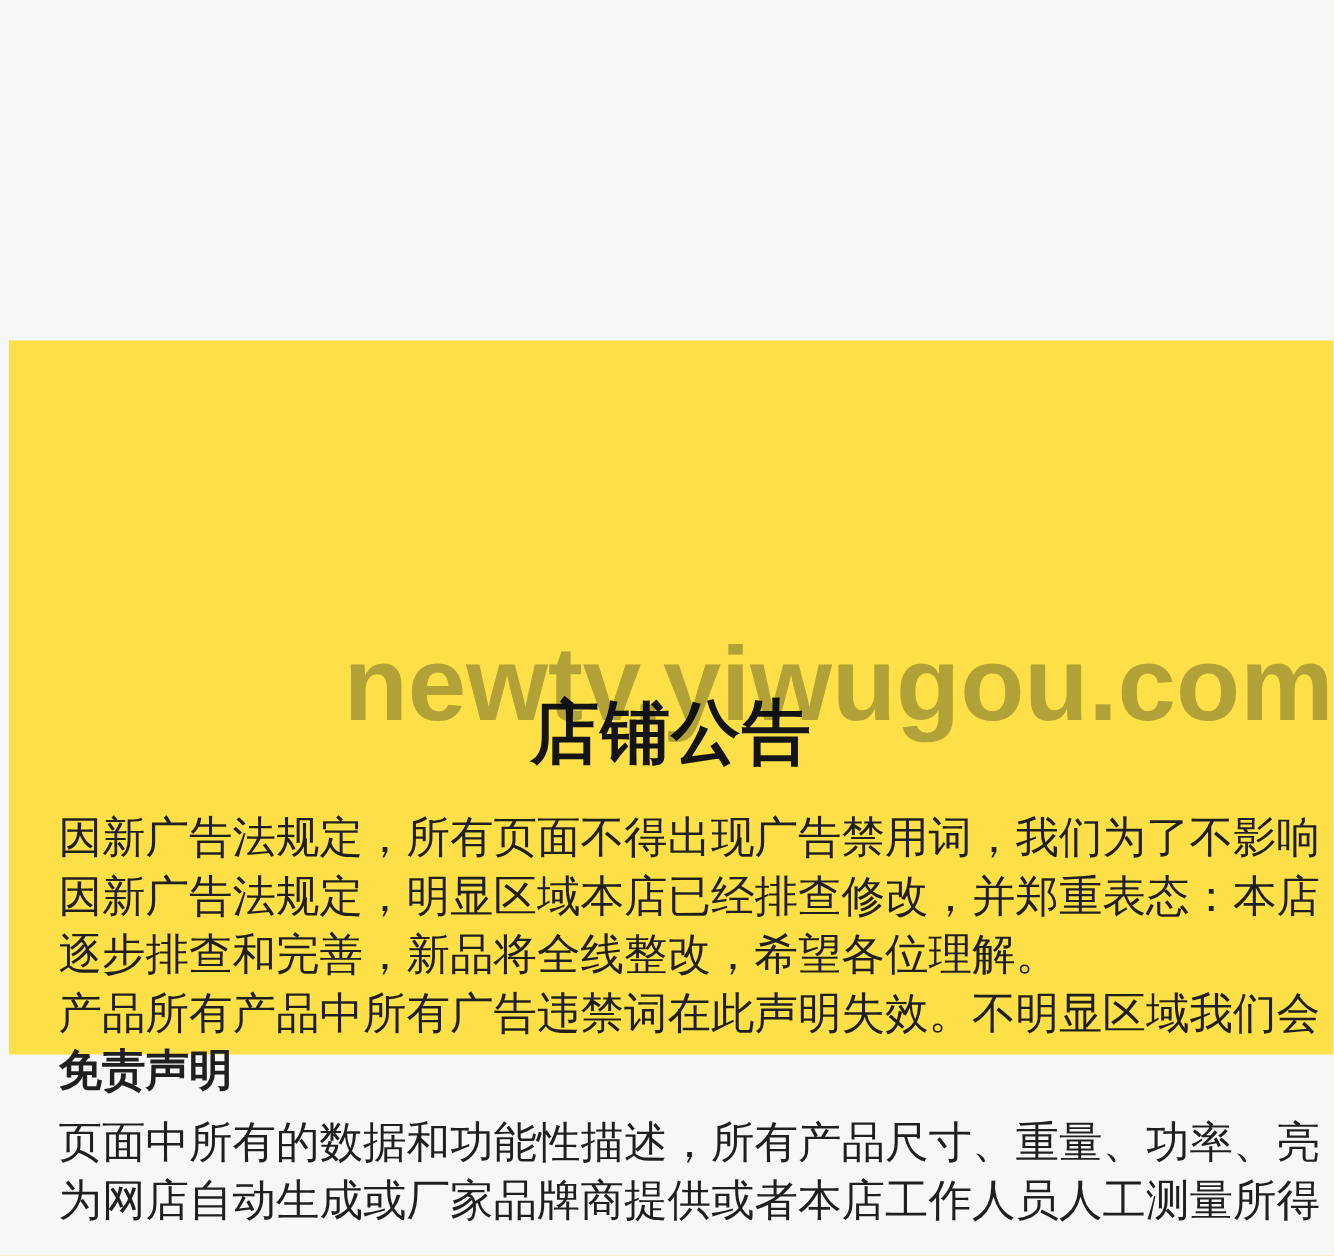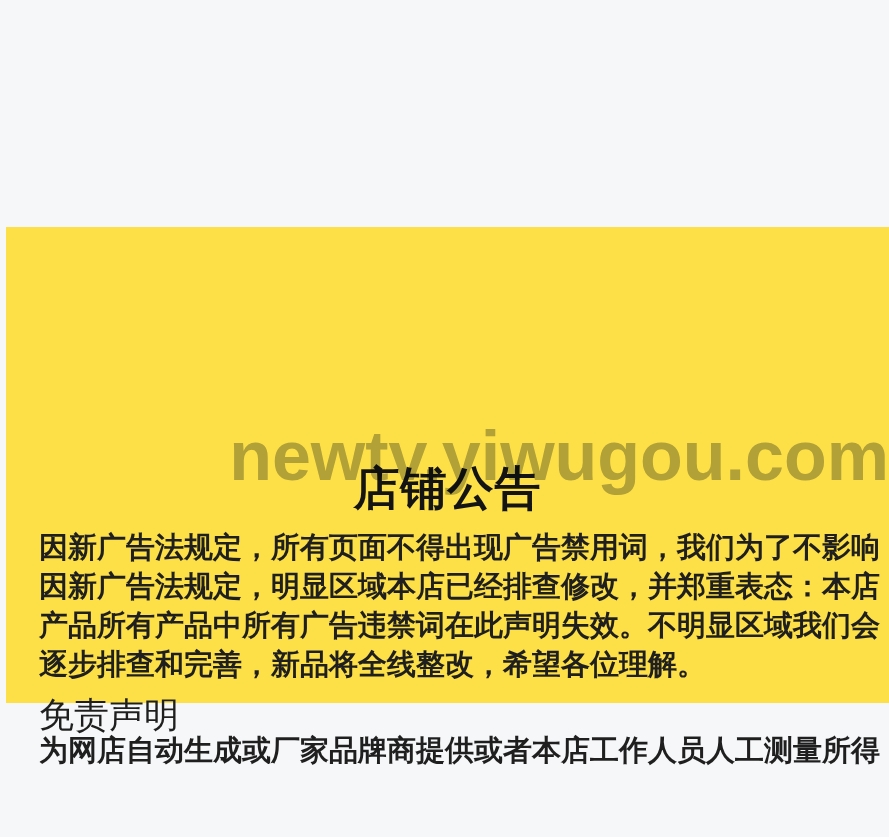--- a/index.html
+++ b/index.html
@@ -32,34 +32,35 @@
     font-weight: 700;
     color: #141414;
     letter-spacing: 1px;
     margin: 0;
   }
   .textblock {
     position: absolute;
     left: 33px;
     width: 826px;
     font-size: 29px;
-    font-weight: 700;
+    font-weight: 400;
     color: #1f1f1f;
     line-height: 39px;
+    margin-top: 12px;
   }
   .textblock .line {
     white-space: nowrap;
   }
   .para1 { top: 301px; }
   .heading {
     position: absolute;
     left: 33px;
     top: 468px;
-    font-size: 35px;
-    font-weight: 400;
+    font-size: 29px;
+    font-weight: 700;
     color: #1f1f1f;
     line-height: 39px;
     margin: 0;
   }
   .para2 { top: 504px; }
   .watermark {
     position: absolute;
     left: 0;
     top: 416px;
     width: 100%;
@@ -76,25 +77,26 @@
 </style>
 </head>
 <body>
 
 <div class="card">
   <h1 class="title">店铺公告</h1>
 
   <div class="textblock para1">
     <div class="line">因新广告法规定，所有页面不得出现广告禁用词，我们为了不影响</div>
     <div class="line">因新广告法规定，明显区域本店已经排查修改，并郑重表态：本店</div>
+    <div class="line">逐步排查和完善，新品将全线整改，希望各位理解。</div>
     <div class="line">产品所有产品中所有广告违禁词在此声明失效。不明显区域我们会</div>
-    <div class="line">逐步排查和完善，新品将全线整改，希望各位理解。</div>
   </div>
 
   <h2 class="heading">免责声明</h2>
 
   <div class="textblock para2">
+    <div class="line">页面中所有的数据和功能性描述，所有产品尺寸、重量、功率、亮</div>
     <div class="line">为网店自动生成或厂家品牌商提供或者本店工作人员人工测量所得</div>
 
   </div>
 </div>
 
 <div class="watermark">newtv.yiwugou.com</div>
 
 </body></html>

